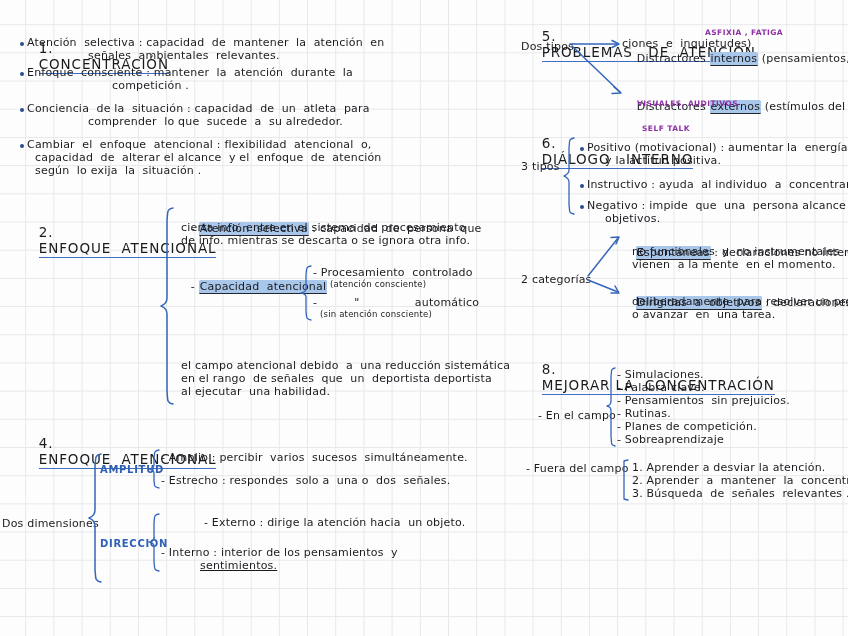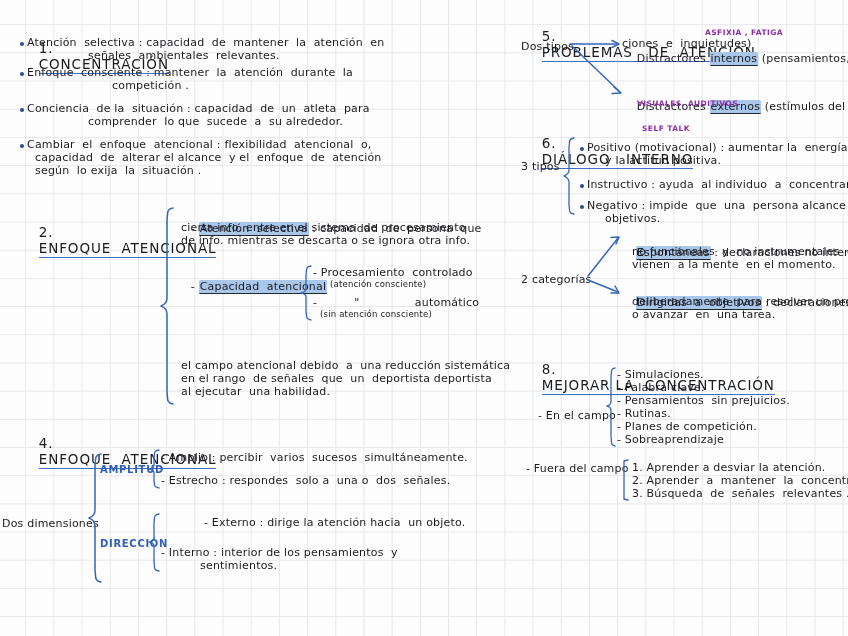--- a/index.html
+++ b/index.html
@@ -170,21 +170,21 @@
   <div class="hw abs" style="left:161px; top:451px;">- Amplio : percibir  varios  sucesos  simultáneamente.</div>
   <div class="hw abs" style="left:161px; top:474px;">- Estrecho : respondes  solo a  una o  dos  señales.</div>
 
   <div class="hw abs blue-bold" style="left:100px; top:537px; font-size:10px;">DIRECCIÓN</div>
 
   <svg class="ink" style="left:148px; top:512px;" width="14" height="62" viewBox="0 0 14 62">
     <path class="stroke stroke-thin" d="M11 2 C5 3 7 6 6 10 L6 26 C6 29 3 29.5 1 30 C3 30.5 6 31 6 34 L6 50 C7 55 5 58 11 59"></path>
   </svg>
   <div class="hw abs" style="left:161px; top:516px;margin-left:43px;">- Externo : dirige la atención hacia  un objeto.</div>
   <div class="hw abs" style="left:161px; top:546px;">- Interno : interior de los pensamientos  y</div>
-  <div class="hw abs" style="left:200px; top:559px;">sentimientos.</div>
+  <div class="hw abs" style="left:200px; top:559px;text-decoration:underline;">sentimientos.</div>
 
   <div class="heading" style="left:521px; top:12px;">
     <span class="num">5.</span>
     <span class="ttl">PROBLEMAS   DE  ATENCIÓN</span>
   </div>
 
   <div class="hw abs" style="left:521px; top:40px;">Dos tipos</div>
 
   <div class="purple abs" style="left:705px; top:28px;">ASFIXIA , FATIGA</div>
 

